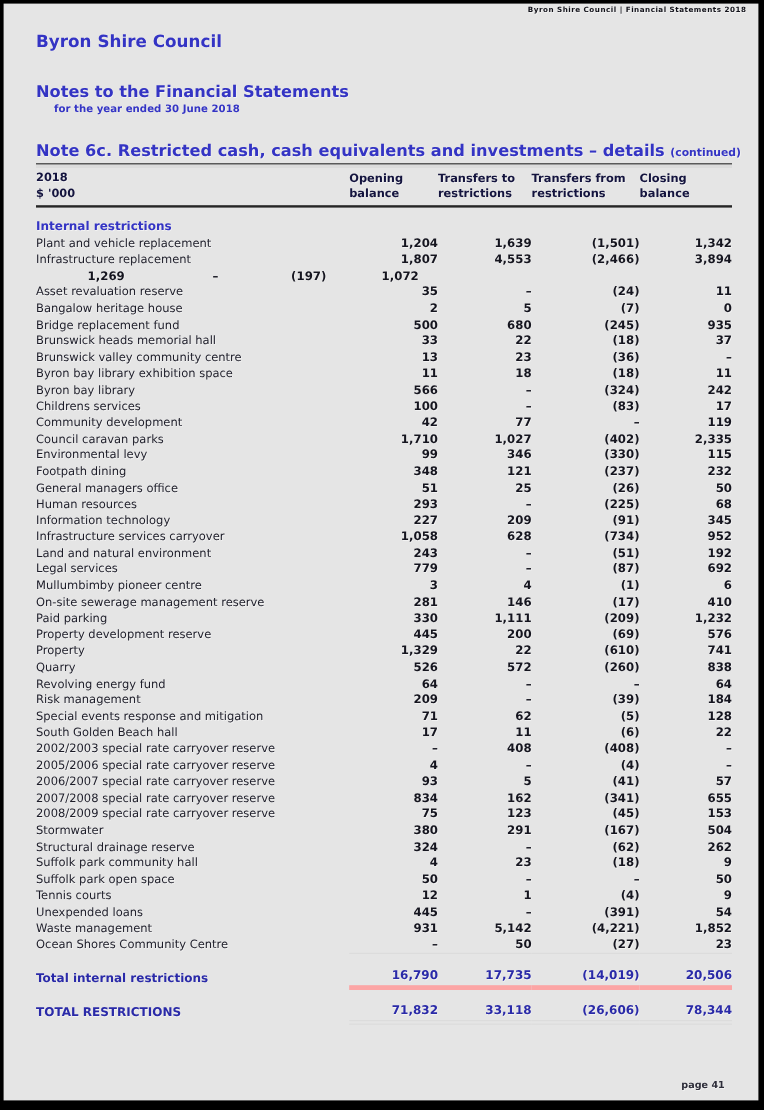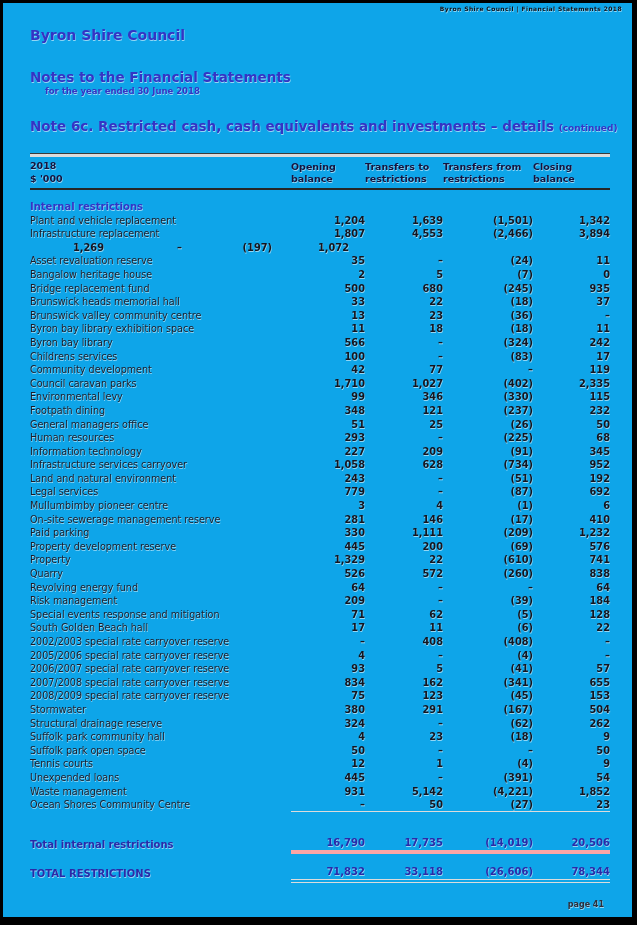--- a/index.html
+++ b/index.html
@@ -1,48 +1,48 @@
 <!DOCTYPE html>
 <html><head>
 <meta charset="utf-8">
 <style>
   html,body{margin:0;padding:0;background:#000;}
   .frame{position:relative;width:637px;height:925px;background:#000;overflow:hidden;
          font-family:"DejaVu Sans",sans-serif;}
-  .page{position:absolute;left:3px;top:3px;width:629px;height:914px;background:#0ea5e9;
+  .page{position:absolute;left:3px;top:3px;width:629px;height:914px;background:#e5e5e5;
         color:#1d1d2d;}
   .page *{text-shadow:0.5px 0.5px 0 rgba(255,255,255,0.55);}
   .running-header{position:absolute;top:2px;right:10px;font-size:6px;letter-spacing:0.4px;
         color:#101018;font-weight:700;}
   .council{position:absolute;top:24px;left:27px;font-size:14px;font-weight:700;color:#3434c4;}
   .doc-title{position:absolute;top:66px;left:27px;font-size:13.5px;font-weight:700;color:#3434c4;}
   .doc-subtitle{position:absolute;top:83px;left:27px;font-size:8.5px;font-weight:700;color:#3434c4;margin-left:15px;}
   .note-title{position:absolute;top:115px;left:27px;font-size:13.5px;font-weight:700;color:#3434c4;}
   .note-title .cont{font-size:9px;font-weight:700;}
-  .tablewrap{position:absolute;top:150px;left:27px;width:580px;}
+  .tablewrap{position:absolute;top:133px;left:27px;width:580px;}
   .rule-top{height:3px;background:#dcdcdc;border-top:1px solid #3a3a3a;}
   .thr{display:flex;align-items:flex-end;padding:2px 0 3px 0;}
   .thr .label-col{flex:1;font-size:9.5px;font-weight:700;color:#14143e;line-height:13px;}
   .thr .num{font-size:9.5px;font-weight:700;color:#14143e;line-height:12px;}
   .rule-bottom{height:2px;background:#262626;}
   .col-open{width:74px;}
   .col-to{width:78px;}
   .col-from{width:90px;}
   .col-close{width:77px;}
   .section-label{margin-top:10px;font-size:10px;font-weight:700;color:#3434c4;line-height:13.6px;}
   .row{display:flex;height:13.6px;line-height:13.6px;}
   .cell{white-space:nowrap;overflow:visible;}
   .cell.label{flex:1;font-size:9.6px;color:#1c1c28;}
   .cell.num{font-size:9.8px;font-weight:700;color:#15151f;text-align:right;}
   .cell.open{width:74px;}
   .cell.to{width:78px;}
   .cell.from{width:90px;}
   .cell.close{width:77px;}
   .row.last .cell.num{border-bottom:1px solid #dcdcdc;}
-  .total-row{display:flex;height:17px;line-height:15px;margin-top:24px;align-items:center;}
+  .total-row{display:flex;height:17px;line-height:15px;margin-top:12px;align-items:center;}
   .total-row .cell.label{font-size:10px;font-weight:700;color:#2a2aa8;}
   .total-row .cell.num{font-size:10px;font-weight:700;color:#2a2aa8;border-bottom:4px solid #fca5a5;}
   .total-row.grand{margin-top:12px;}
   .total-row.grand .cell.num{border-bottom:4px double #dcdcdc;}
   .page-footer{position:absolute;bottom:8px;right:28px;font-size:8px;font-weight:700;color:#2e2e3a;}
 </style>
 </head>
 <body>
 
 <div class="frame">

